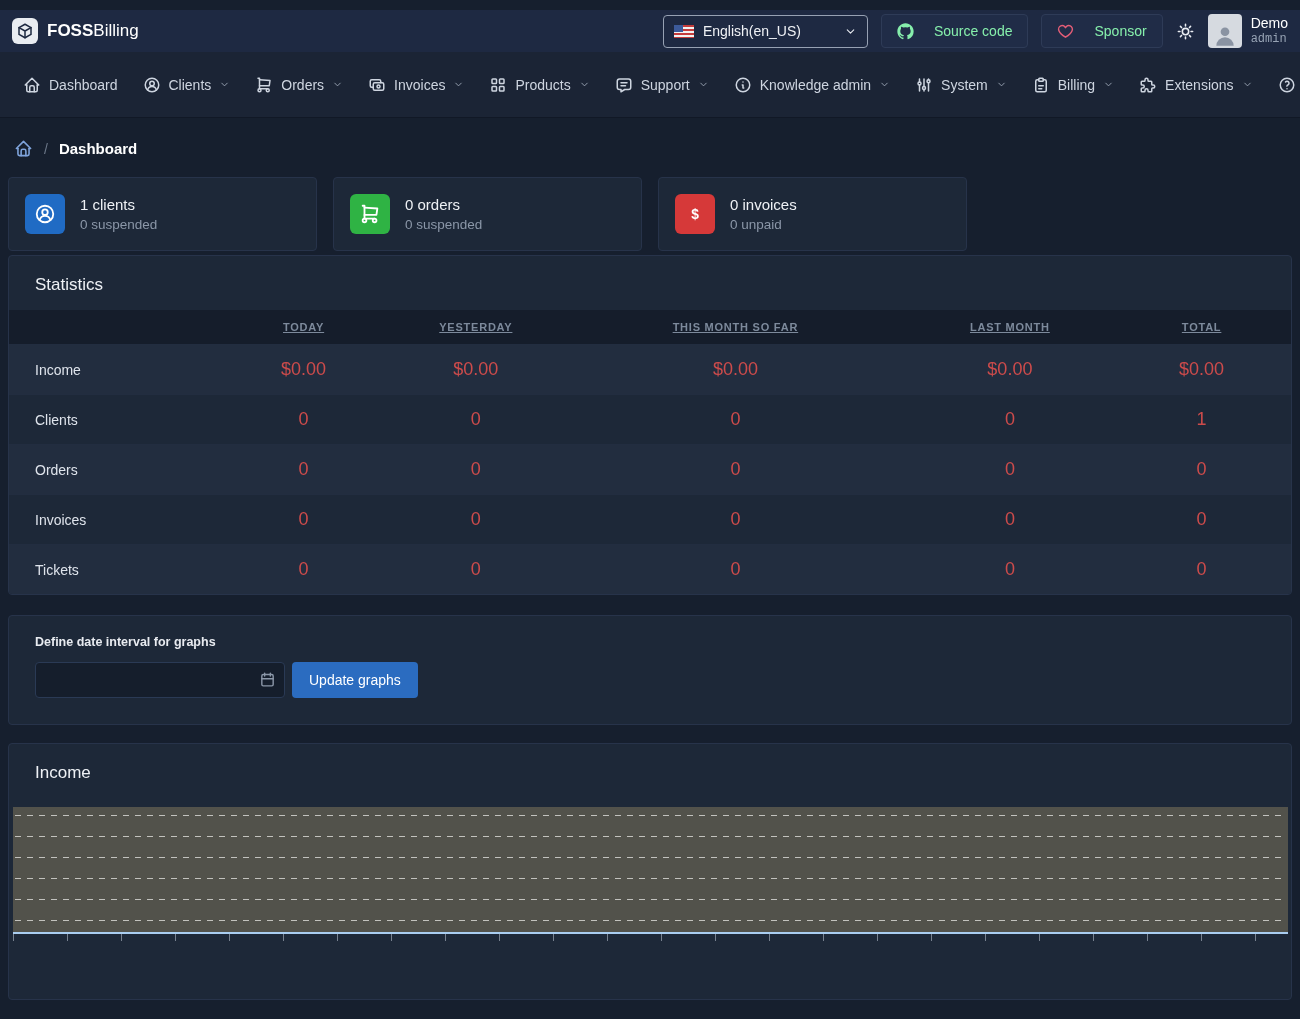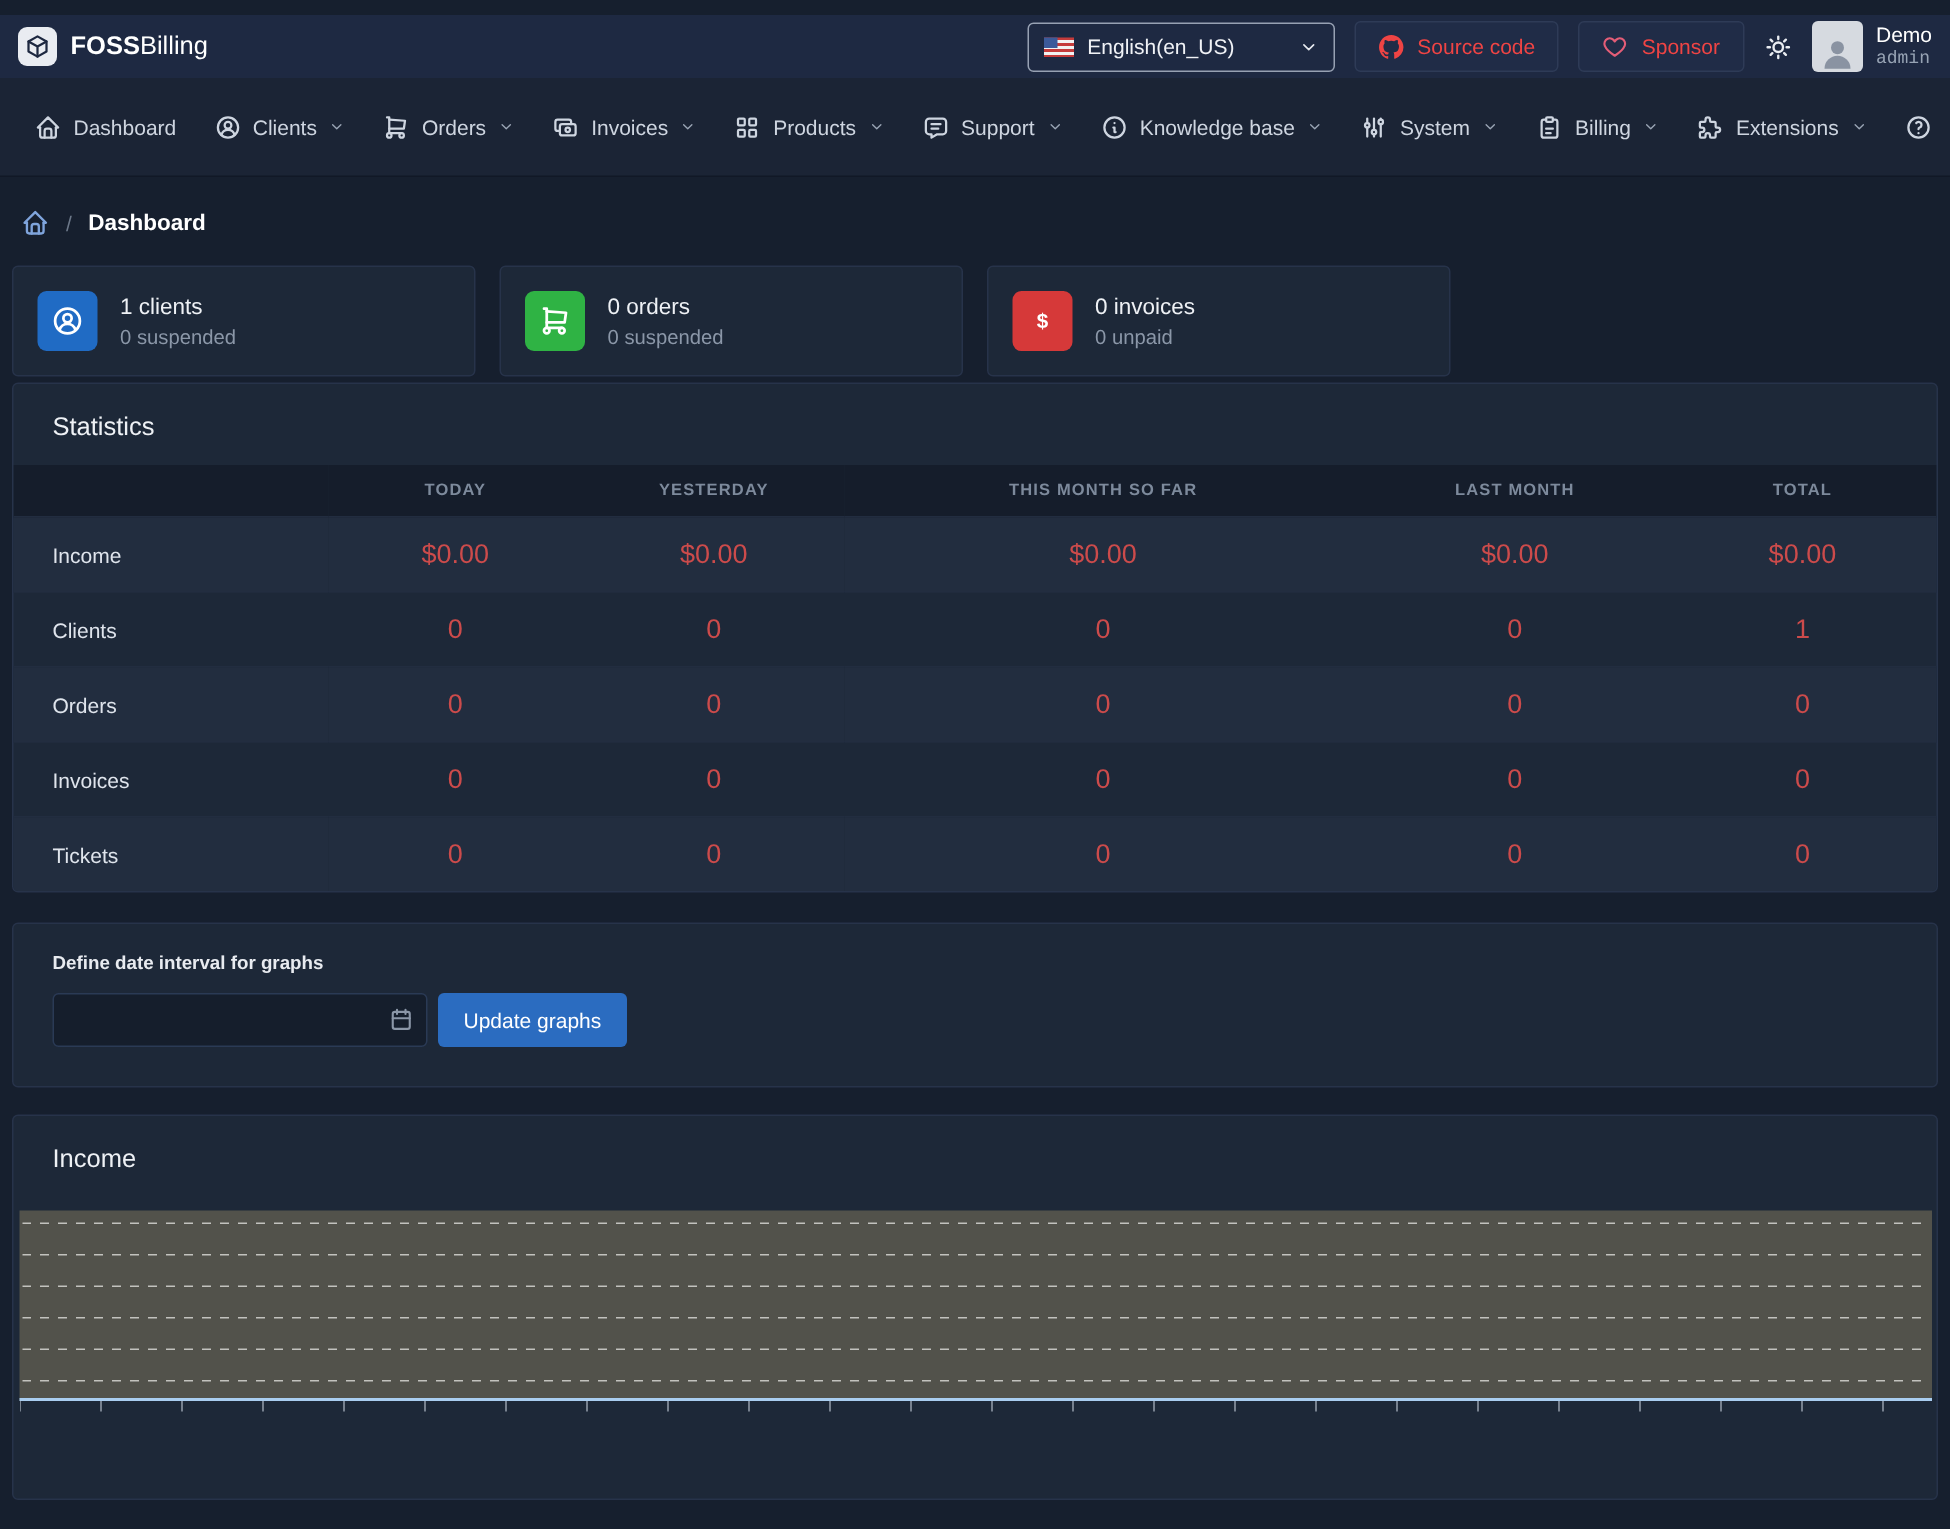--- a/index.html
+++ b/index.html
@@ -16,21 +16,21 @@
   .topbar { height:42px; background:#1e2942; display:flex; align-items:center; padding:0 12px; gap:14px;margin-top:10px; }
   .brand { display:flex; align-items:center; gap:9px; cursor:pointer; }
   .brand-logo { width:26px; height:26px; background:#e9ecf1; border-radius:6px; display:flex; align-items:center; justify-content:center; color:#1d2840; flex:none; }
   .brand-text { font-size:17px; color:#ffffff; }
   .brand-text .bold { font-weight:700; }
   .topbar-right { margin-left:auto; display:flex; align-items:center; gap:13px; }
   .lang-select { width:205px; height:33px; border:1px solid #97a1b3; border-radius:4px; background:#1e2942; display:flex; align-items:center; gap:9px; padding:0 10px; cursor:pointer; color:#f0f2f6; }
   .flag { width:20px; height:13px; background:repeating-linear-gradient(to bottom,#c53b3b 0 2px,#f2f2f2 2px 4px); position:relative; flex:none; }
   .flag::before { content:""; position:absolute; left:0; top:0; width:9px; height:7px; background:#3c5a9a; }
   .lang-select .chev { margin-left:auto; color:#e6e9ef; }
-  .tool-btn { height:34px; border:1px solid #2e3b57; background:#202c47; border-radius:4px; display:flex; align-items:center; gap:9px; padding:0 15px; color:#ef4444; cursor:pointer; font-size:14px; }
+  .tool-btn { height:34px; border:1px solid #2e3b57; background:#202c47; border-radius:4px; display:flex; align-items:center; gap:20px; padding:0 15px; color:#86efac; cursor:pointer; font-size:14px; }
   .heart { color:#e35d77; }
   .icon-btn { background:none; border:none; color:#e9ecf1; cursor:pointer; display:flex; align-items:center; }
   .userchip { display:flex; align-items:center; gap:9px; cursor:pointer; }
   .avatar { width:34px; height:34px; border-radius:4px; background:#d6dae0; color:#8a93a2; display:flex; align-items:flex-end; justify-content:center; overflow:hidden; flex:none; }
   .user-meta { line-height:1.2; }
   .user-name { font-size:14px; color:#ffffff; }
   .user-role { font-size:12px; color:#97a3b4;font-family:Liberation Mono, monospace; }
 
   
   .navbar { height:66px; background:#1b2435; border-bottom:1px solid #111826; display:flex; align-items:center; padding:0 12px; gap:3px; }
@@ -49,21 +49,21 @@
   .stat-row { display:grid; grid-template-columns:repeat(4,1fr); gap:16px; margin:2px 0 4px; }
   .stat-card { display:flex; align-items:center; gap:15px; padding:16px; }
   .stat-icon { width:40px; height:40px; border-radius:6px; display:flex; align-items:center; justify-content:center; color:#fff; flex:none; }
   .bg-blue { background:#206bc4; } .bg-green { background:#2fb344; } .bg-red { background:#d63939; } .bg-orange { background:#f76707; }
   .stat-title { font-size:15px; color:#eef1f5; margin-bottom:4px; }
   .stat-sub { font-size:13.5px; color:#8b97a8; }
 
   .stats-card { margin-bottom:20px; overflow:hidden; }
   .card-title { font-size:17px; color:#eef1f5; font-weight:500; padding:19px 26px 15px; }
   table.stats { width:100%; border-collapse:collapse; }
-  .stats thead th { background:#151d2b; color:#7d8a9c; font-size:11px; font-weight:600; letter-spacing:.07em; padding:11px 8px; text-align:center; }
+  .stats thead th { background:#151d2b; color:#7d8a9c; font-size:11px; font-weight:600; letter-spacing:.07em; padding:11px 8px; text-align:center;text-decoration:underline; }
   .stats tbody th { text-align:left; font-weight:400; color:#dfe4ec; padding:14px 8px 14px 26px; font-size:14px; }
   .stats tbody td { padding:14px 8px; text-align:center; font-size:18px; }
   .stats tbody tr { border-top:1px solid #222d40; }
   .stats tbody tr:nth-child(odd) { background:#222d3f; }
   .danger { color:#cc4b4b; }
 
   .graph-card { margin-bottom:18px; padding:19px 26px 26px; }
   .graph-label { font-size:12.5px; font-weight:700; color:#e8ebf0; margin-bottom:13px; }
   .graph-controls { display:flex; align-items:center; }
   .date-wrap { position:relative; }
@@ -237,21 +237,21 @@
       </span>
   </div>
   <div class="nav-item">
     <span>
         <svg class="ic" width="18" height="18" viewBox="0 0 24 24">
           <circle cx="12" cy="12" r="9"></circle>
           <path d="M12 8h.01"></path>
           <path d="M11 12h1v4h1"></path>
         </svg>
       </span>
-    <span>Knowledge base</span>
+    <span>Knowledge admin</span>
     <span class="chev">
         <svg class="ic" width="11" height="11" viewBox="0 0 24 24">
           <path d="M6 9l6 6l6-6"></path>
         </svg>
       </span>
   </div>
   <div class="nav-item">
     <span>
         <svg class="ic" width="18" height="18" viewBox="0 0 24 24">
           <circle cx="6" cy="10" r="2"></circle>

